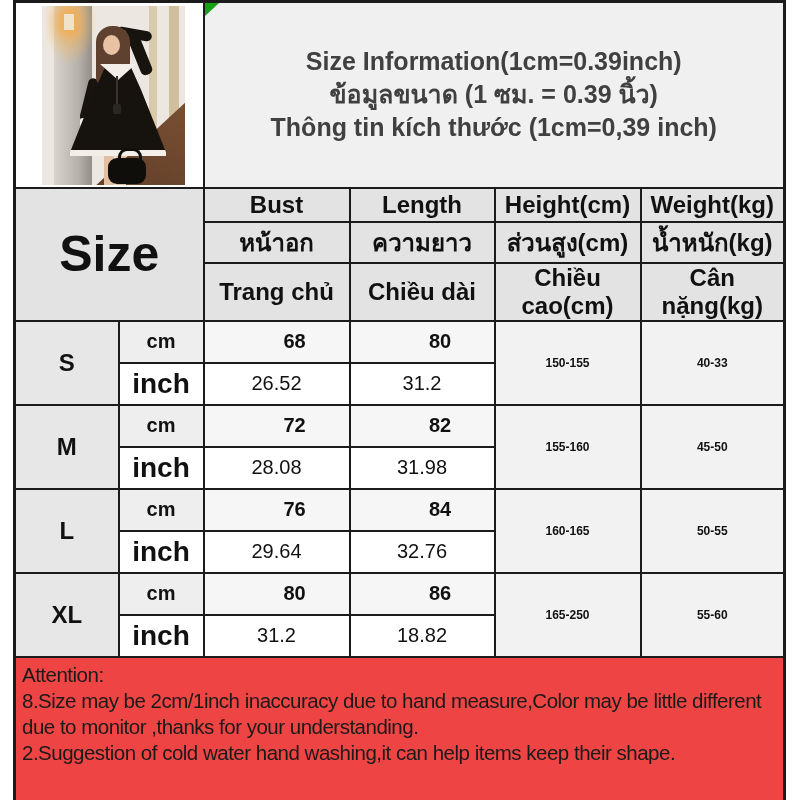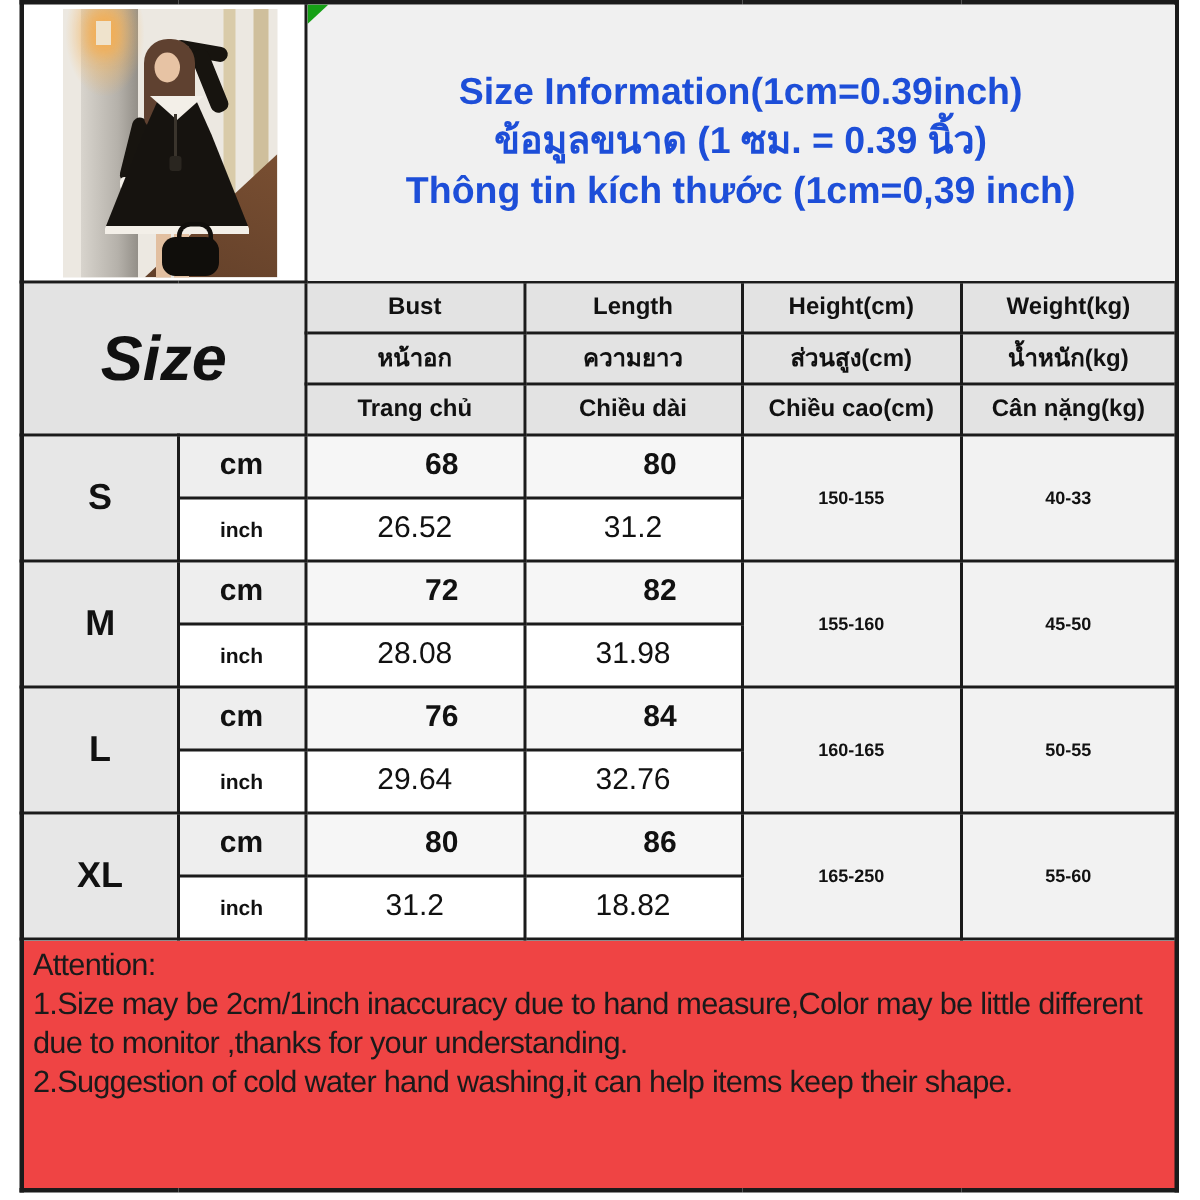--- a/index.html
+++ b/index.html
@@ -6,32 +6,32 @@
   .canvas{position:relative;width:800px;height:800px;background:#ffffff;
           font-family:"Liberation Sans","DejaVu Sans",sans-serif;color:#111;}
   table.size-table{position:absolute;left:13px;top:0;width:770px;
           border-collapse:collapse;table-layout:fixed;border:3px solid #1b1b1b;}
   td{border:2px solid #1b1b1b;text-align:center;vertical-align:middle;
      padding:0;overflow:hidden;}
   
   tr.title-row{height:186px;}
   td.photo-cell{background:#ffffff;vertical-align:top;}
   td.title-cell{background:#f0f0f0;position:relative;}
-  .title-line{font-weight:700;font-size:25px;line-height:33px;color:#1d4ed8;}
+  .title-line{font-weight:700;font-size:25px;line-height:33px;color:#404040;}
   .corner-triangle{position:absolute;top:0;left:0;width:0;height:0;
      border-top:13px solid #16a016;border-right:14px solid transparent;}
   
   tr.hdr-row{height:34px;}
-  td.size-hd{background:#e3e3e3;font-size:42px;font-weight:700;font-style:italic;}
-  td.hdr-cell{background:#e3e3e3;font-size:16px;font-weight:700;}
+  td.size-hd{background:#e3e3e3;font-size:50px;font-weight:700;}
+  td.hdr-cell{background:#e3e3e3;font-size:24px;font-weight:700;}
   
   tr.body-row{height:42px;}
   td.size-label{background:#e7e7e7;font-size:24px;font-weight:700;}
   td.unit-cm{background:#eeeeee;font-size:20px;font-weight:700;}
-  td.unit-inch{background:#ffffff;font-size:14px;font-weight:700;}
+  td.unit-inch{background:#ffffff;font-size:28px;font-weight:700;}
   td.val-cm{background:#f6f6f6;font-size:20px;font-weight:700;padding-left:36px;}
   td.val-inch{background:#ffffff;font-size:20px;font-weight:400;}
   td.merged{background:#f2f2f2;font-size:12px;font-weight:700;}
   
   tr.attention-row{height:168px;}
   td.attention-cell{background:#ef4444;text-align:left;vertical-align:top;
      padding:4px 6px;font-size:20.5px;font-weight:400;letter-spacing:-0.5px;
      line-height:26px;color:#1a1a1a;margin-top:44px;}
   
   .photo{position:relative;width:143px;height:179px;margin:3px 0 0 26px;
@@ -192,19 +192,19 @@
     </tr>
     <tr class="body-row">
       <td class="unit-inch">inch</td>
       <td class="val-inch">31.2</td>
       <td class="val-inch">18.82</td>
     </tr>
 
     <tr class="attention-row">
       <td class="attention-cell" colspan="6">
         <div>Attention:</div>
-        <div>1.Size may be 2cm/1inch inaccuracy due to hand measure,Color may be little different due to monitor ,thanks for your understanding.</div>
+        <div>8.Size may be 2cm/1inch inaccuracy due to hand measure,Color may be little different due to monitor ,thanks for your understanding.</div>
         <div>2.Suggestion of cold water hand washing,it can help items keep their shape.</div>
       </td>
     </tr>
   </tbody>
     </table>
 </div>
 
 </body></html>

